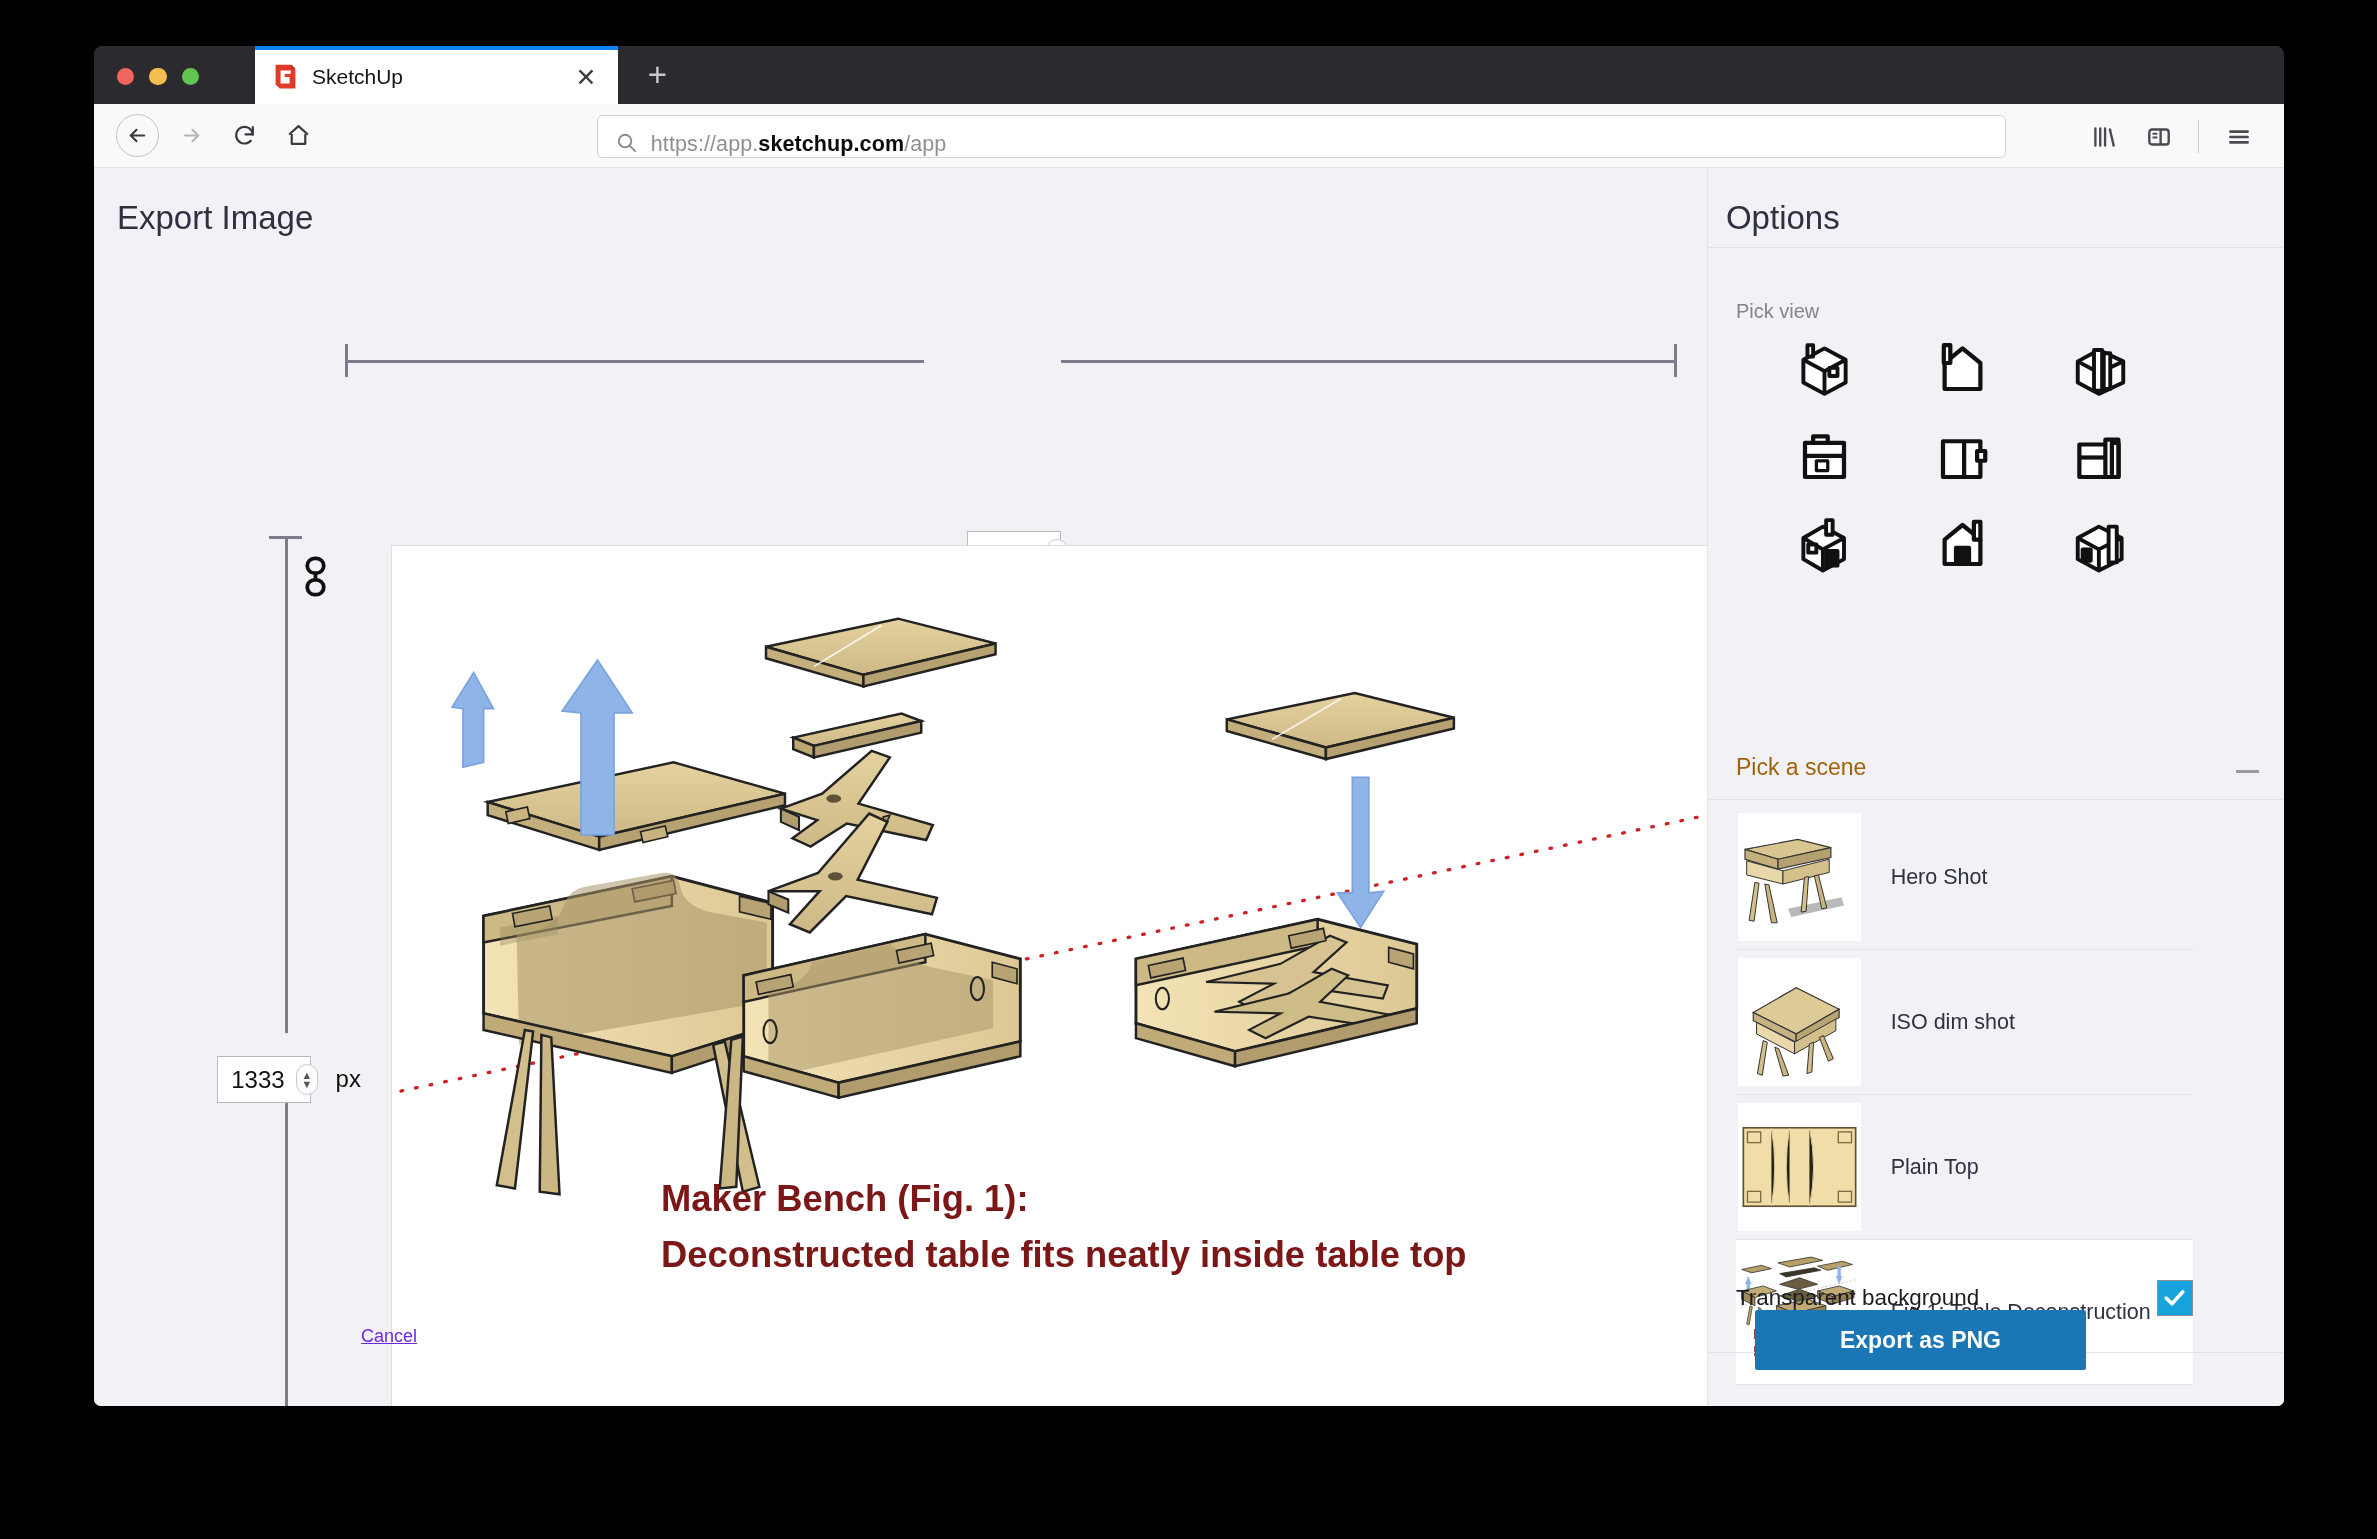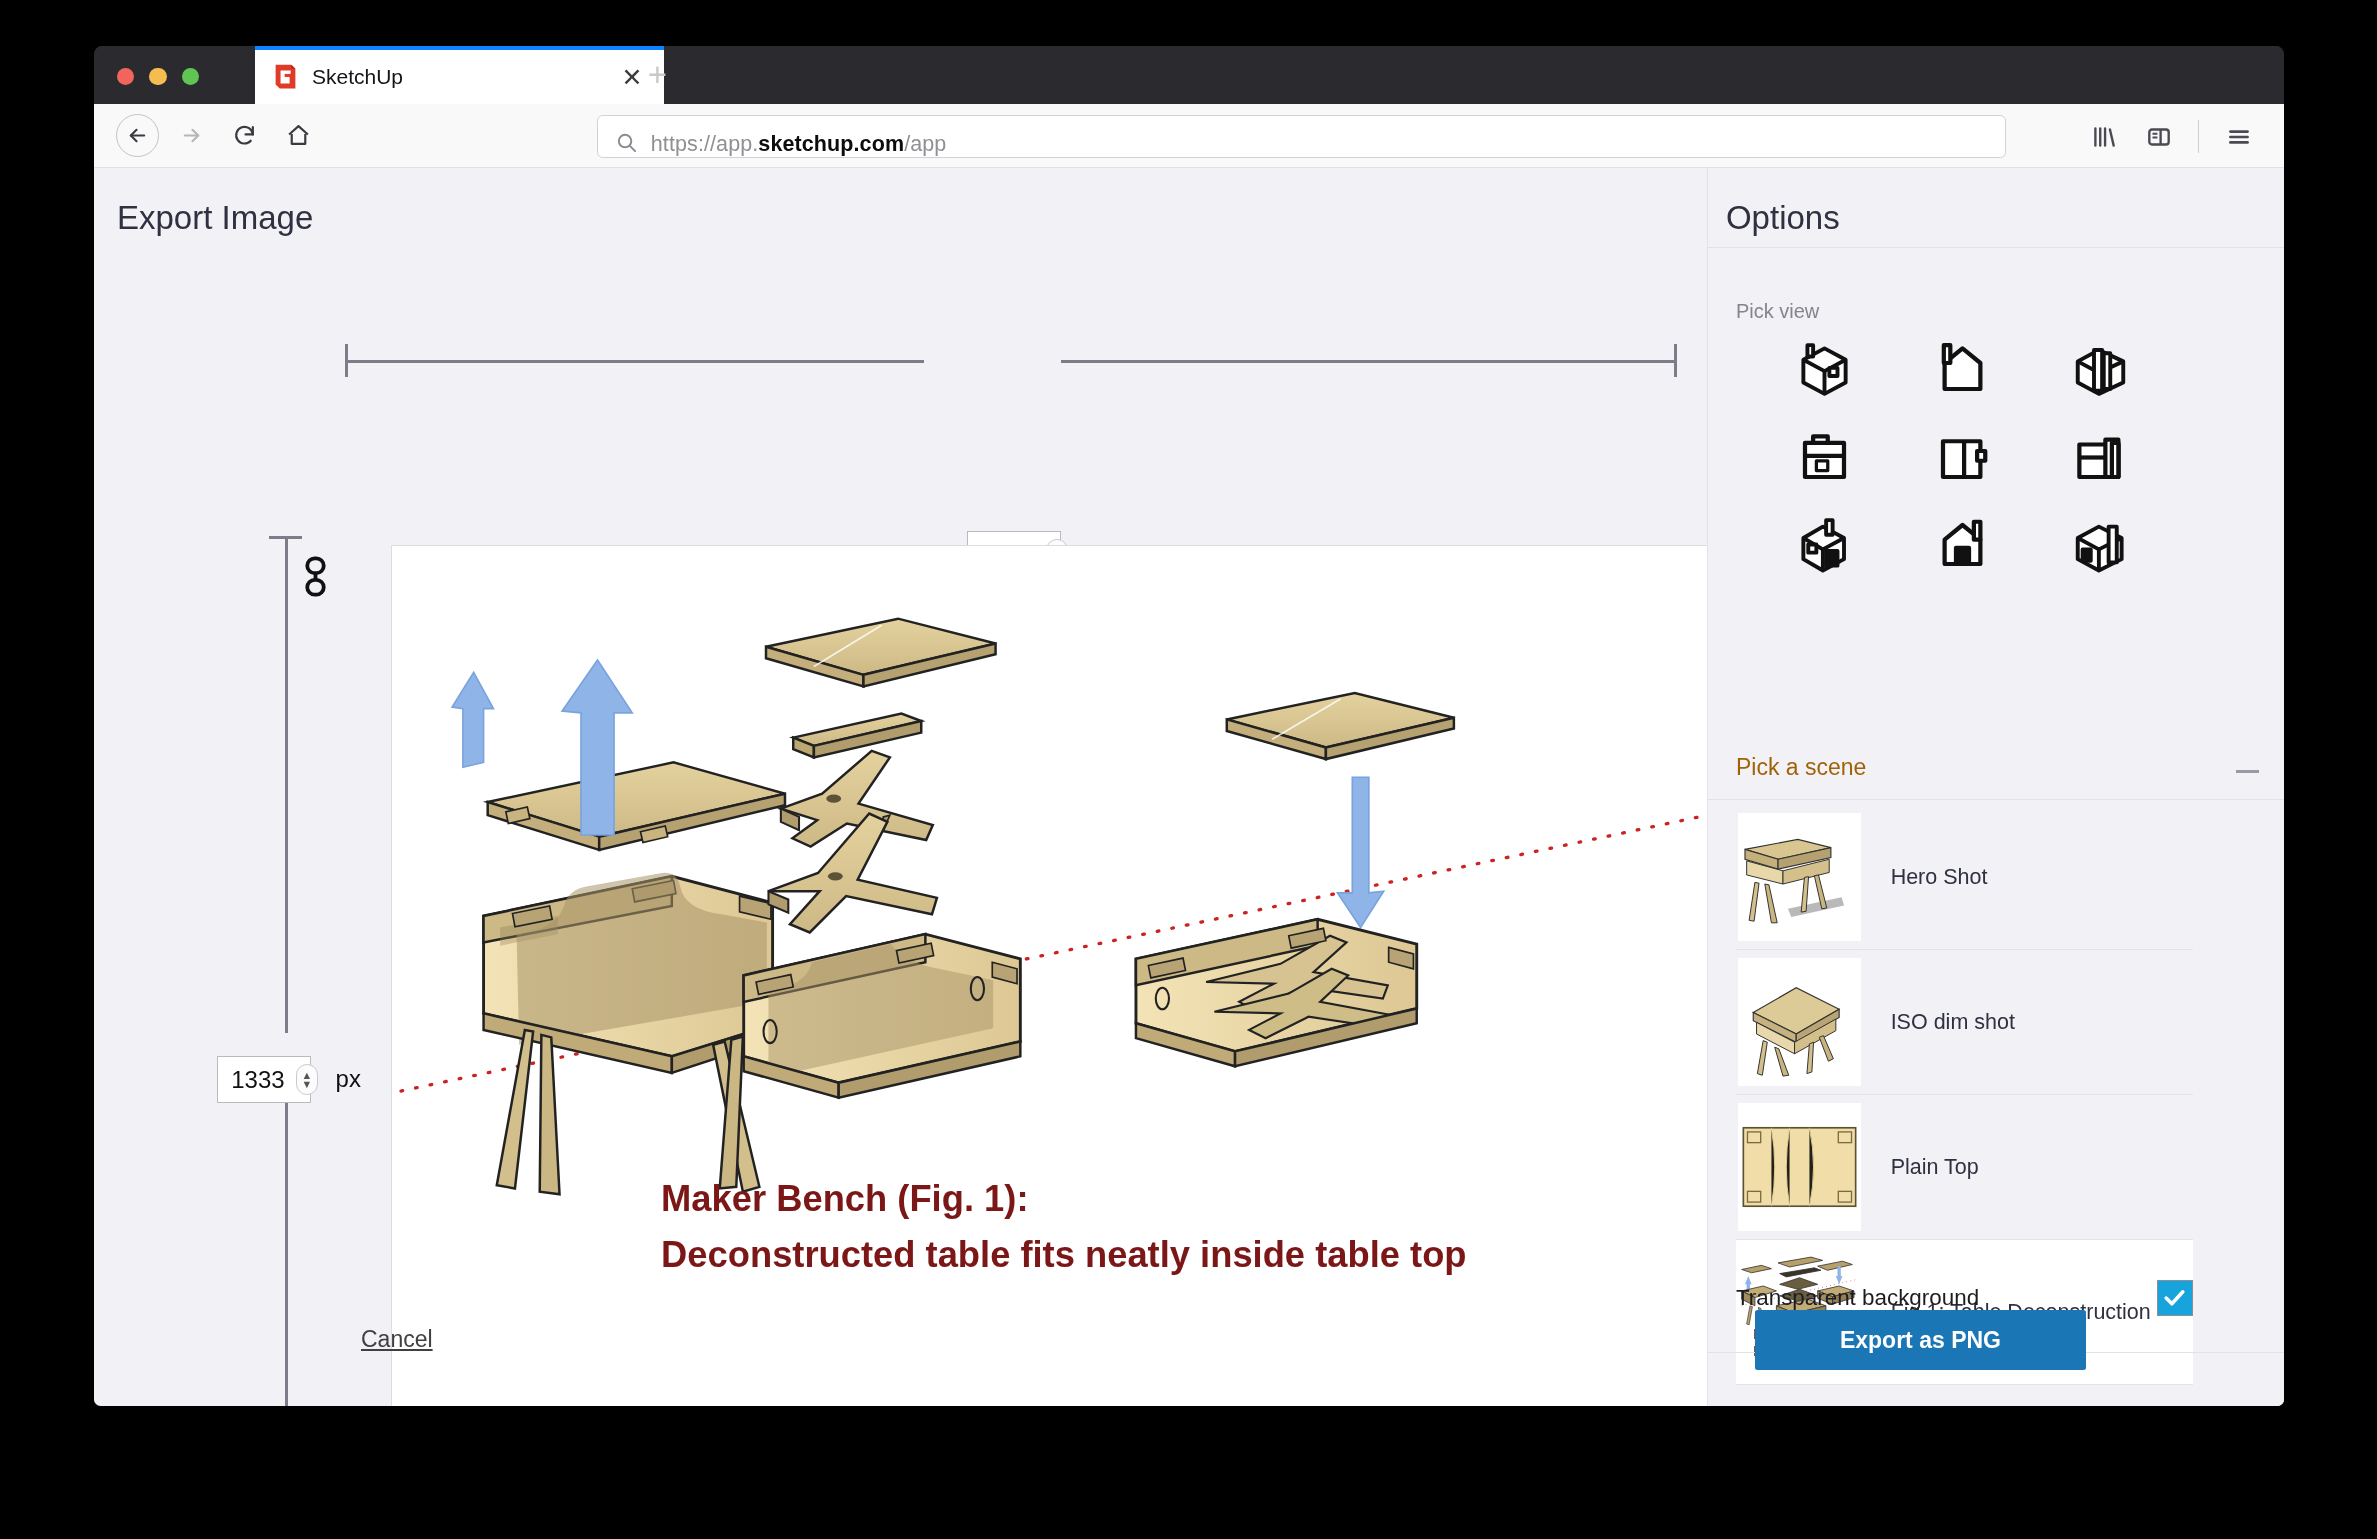--- a/index.html
+++ b/index.html
@@ -28,21 +28,21 @@
     position: absolute; left: 23px; top: 21.5px;
     display: flex; gap: 15px;
   }
   .dot { width: 17.4px; height: 17.4px; border-radius: 50%; }
   .dot.red { background: #f1655c; }
   .dot.yellow { background: #f5bd4f; }
   .dot.green { background: #61c554; }
 
   .tab {
     position: absolute; left: 161px; top: 0;
-    width: 409px; height: 58px;
+    width: 363px; height: 58px;
     background: #fff;
     border-top: 4.1px solid #0a84ff;
     display: flex; align-items: center;
     padding: 4px 18px;
   }
   .tab-favicon { width: 25px; height: 28px; flex: 0 0 auto; position: relative; }
   .tab-title {
     font-size: 21px; color: #15141a;
     margin-left: 14px; flex: 1 1 auto;
     white-space: nowrap; overflow: hidden;
@@ -173,21 +173,21 @@
     margin-left: 32px;
   }
   .preview svg { display: block; width: 100%; height: 100%; }
 
   .footer {
     position: absolute; left: 0; bottom: 0;
     width: 100%; height: 116px;
   }
   .cancel-link {
     position: absolute; left: 267px; top: 36px;
-    font-size: 23px; color: #404040;
+    font-size: 18px; color: #6d28d9;
   }
 
   
   .rightpane {
     width: 601px; height: 100%;
     background: #f1f1f6;
     border-left: 0.8px solid #e3e3e9;
     position: relative;
   }
   .opt-title {

